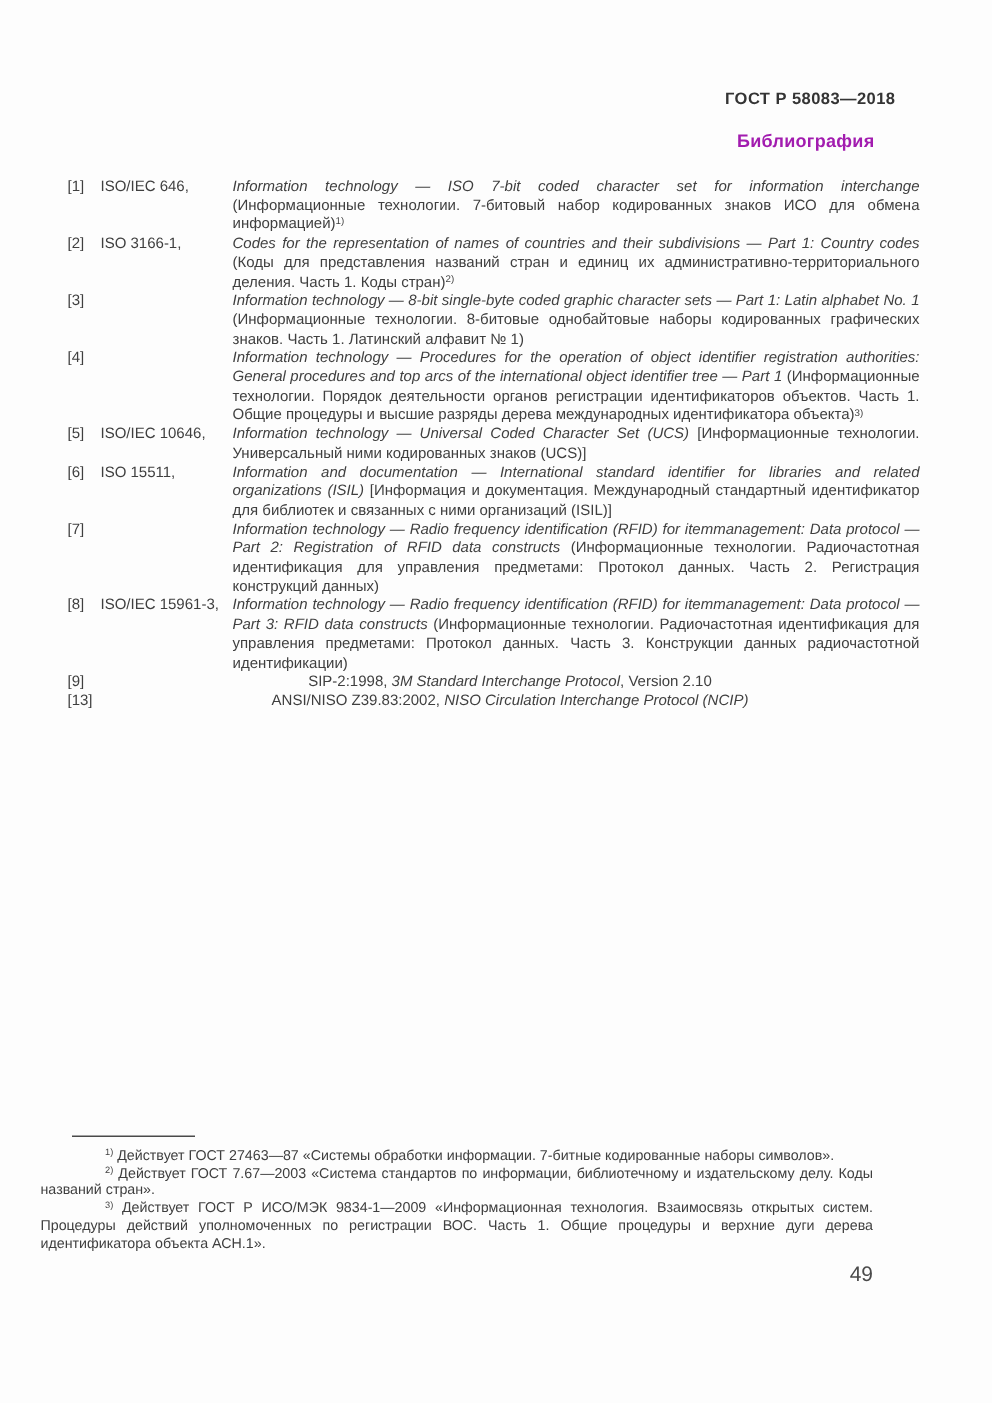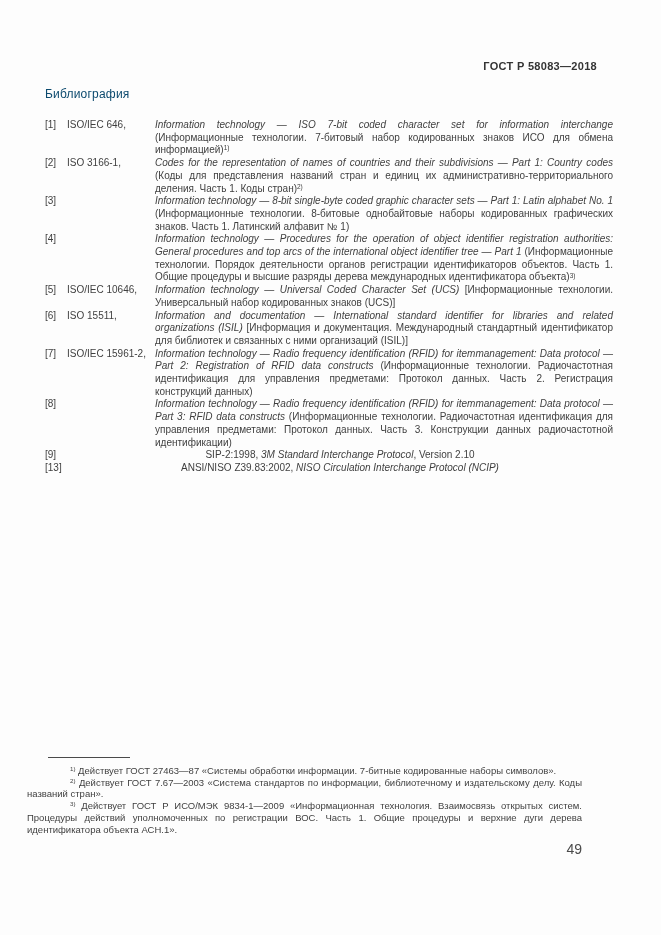--- a/index.html
+++ b/index.html
@@ -24,24 +24,24 @@
     font-size: 11px;
     font-weight: bold;
     color: #343434;
     letter-spacing: 0.3px;
   }
   .doc-title {
     position: absolute;
     top: 87px;
     left: 45px;
     width: 538px;
-    text-align: left;
+    text-align: right;
     font-size: 12px;
-    font-weight: normal;
-    color: #0c4a6e;
+    font-weight: bold;
+    color: #a21caf;
     letter-spacing: 0.2px;
   }
   .references {
     position: absolute;
     top: 119px;
     left: 45px;
     width: 568px;
     font-size: 10px;
     line-height: 12.7px;
   }
@@ -118,34 +118,34 @@
       <span class="ref-num">[3]</span>
       <div class="ref-desc"><i>Information technology — 8-bit single-byte coded graphic character sets — Part 1: Latin alphabet No. 1</i><span> (Информационные технологии. 8-битовые однобайтовые наборы кодированных графических знаков. Часть 1. Латинский алфавит № 1)</span></div>
     </div>
     <div class="ref-row">
       <span class="ref-num">[4]</span>
       <div class="ref-desc"><i>Information technology — Procedures for the operation of object identifier registration authorities: General procedures and top arcs of the international object identifier tree — Part 1</i><span> (Информационные технологии. Порядок деятельности органов регистрации идентификаторов объектов. Часть 1. Общие процедуры и высшие разряды дерева международных идентификатора объекта)</span><sup>3)</sup></div>
     </div>
     <div class="ref-row">
       <span class="ref-num">[5]</span>
       <span class="ref-id">ISO/IEC 10646,</span>
-      <div class="ref-desc"><i>Information technology — Universal Coded Character Set (UCS)</i><span> [Информационные технологии. Универсальный набор кодированных знаков (UCS)]</span></div>
+      <div class="ref-desc"><i>Information technology — Universal Coded Character Set (UCS)</i><span> [Информационные технологии. Универсальный ними кодированных знаков (UCS)]</span></div>
     </div>
     <div class="ref-row">
       <span class="ref-num">[6]</span>
       <span class="ref-id">ISO 15511,</span>
       <div class="ref-desc"><i>Information and documentation — International standard identifier for libraries and related organizations (ISIL)</i><span> [Информация и документация. Международный стандартный идентификатор для библиотек и связанных с ними организаций (ISIL)]</span></div>
     </div>
     <div class="ref-row">
       <span class="ref-num">[7]</span>
-      <span class="ref-id">ISO/IEC 15961-2,</span>
       <div class="ref-desc"><i>Information technology — Radio frequency identification (RFID) for itemmanagement: Data protocol — Part 2: Registration of RFID data constructs</i><span> (Информационные технологии. Радиочастотная идентификация для управления предметами: Протокол данных. Часть 2. Регистрация конструкций данных)</span></div>
     </div>
     <div class="ref-row">
       <span class="ref-num">[8]</span>
+      <span class="ref-id">ISO/IEC 15961-3,</span>
       <div class="ref-desc"><i>Information technology — Radio frequency identification (RFID) for itemmanagement: Data protocol — Part 3: RFID data constructs</i><span> (Информационные технологии. Радиочастотная идентификация для управления предметами: Протокол данных. Часть 3. Конструкции данных радиочастотной идентификации)</span></div>
     </div>
     <div class="ref-row">
       <span class="ref-num">[9]</span>
       <div class="ref-desc flow"><span>SIP-2:1998, </span><i>3M Standard Interchange Protocol</i><span>, Version 2.10</span></div>
     </div>
     <div class="ref-row">
       <span class="ref-num">[13]</span>
       <div class="ref-desc flow"><span>ANSI/NISO Z39.83:2002, </span><i>NISO Circulation Interchange Protocol (NCIP)</i></div>
     </div>

